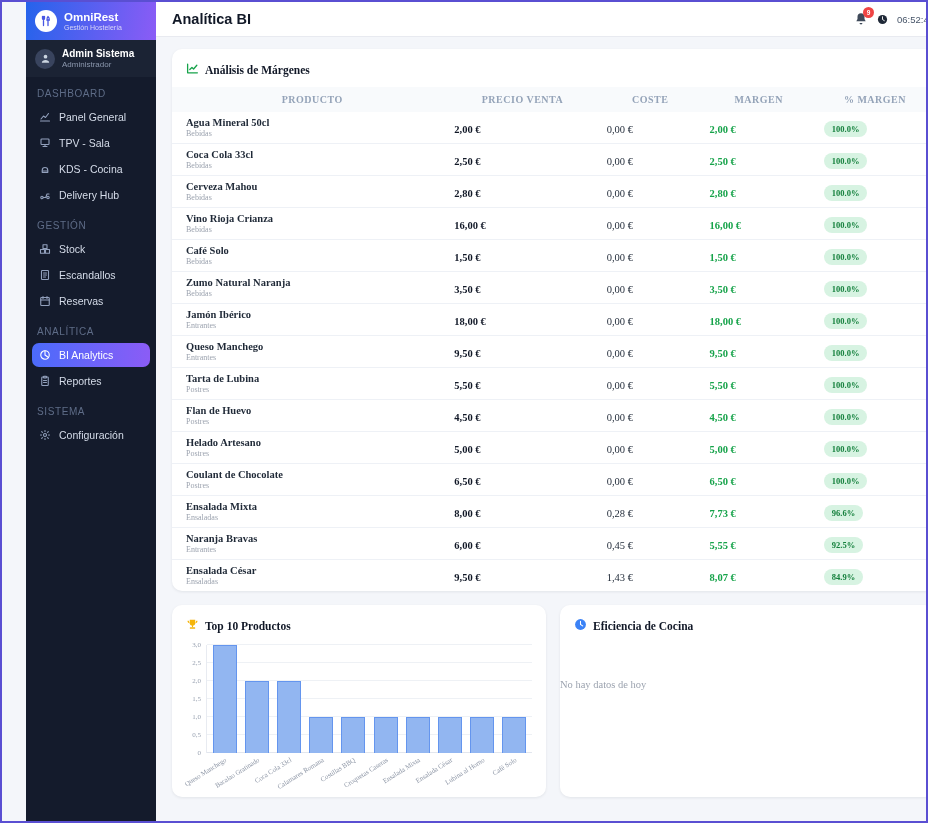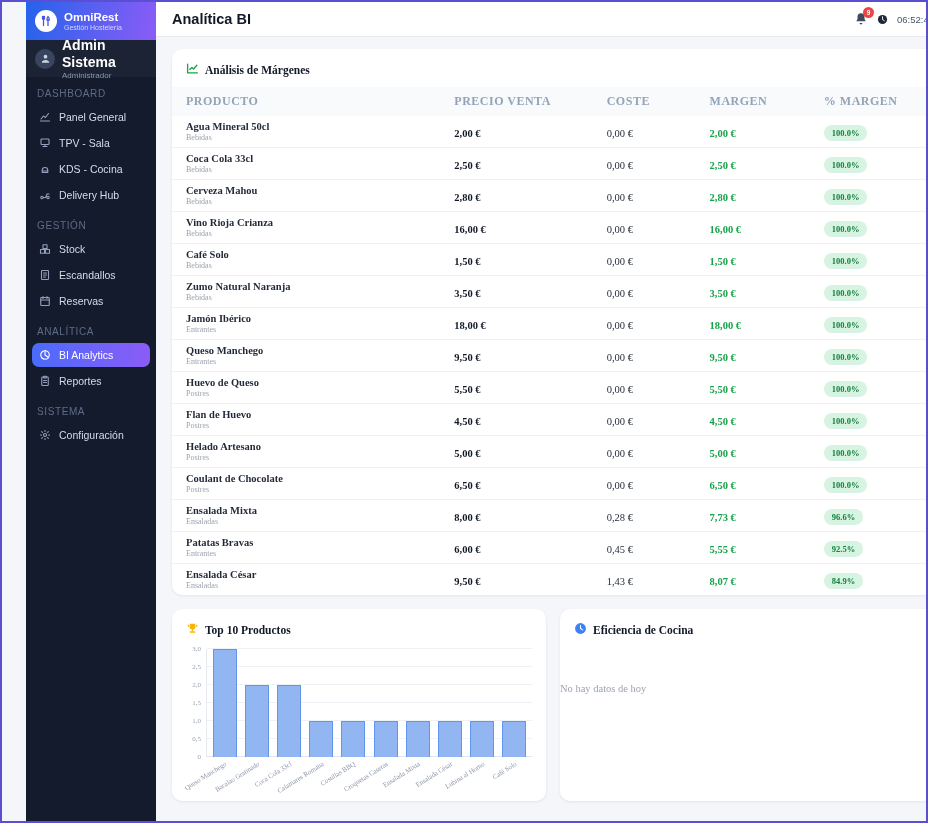--- a/index.html
+++ b/index.html
@@ -15,21 +15,21 @@
   
   .sidebar { width:130px; min-width:130px; background:#141b2c; display:flex; flex-direction:column; overflow:hidden; }
   .logo-block { display:flex; align-items:center; gap:7px; padding:8px 9px; background:linear-gradient(100deg,#2563eb 0%,#8b5cf6 100%); height:38px; }
   .logo-circle { width:22px; height:22px; min-width:22px; border-radius:50%; background:#fff; display:flex; align-items:center; justify-content:center; color:#4756e3; }
   .logo-circle svg { width:12px; height:12px; }
   .logo-name { color:#fff; font-weight:bold; font-size:11.5px; line-height:1.15; }
   .logo-tag { color:#d9d6f8; font-size:7px; }
   .user-block { display:flex; align-items:center; gap:7px; padding:8px 9px; background:#1b2334; height:37px; }
   .avatar { width:20px; height:20px; min-width:20px; border-radius:50%; background:#39445e; display:flex; align-items:center; justify-content:center; color:#cbd5e1; }
   .avatar svg { width:11px; height:11px; }
-  .user-name { color:#fff; font-weight:bold; font-size:14px; line-height:1.2; }
+  .user-name { color:#fff; font-weight:bold; font-size:10px; line-height:1.2; }
   .user-role { color:#8b97ad; font-size:8px; }
   .nav { flex:1; padding-bottom:8px; }
   .nav-label { color:#5e6c87; font-size:10px; font-weight:normal; letter-spacing:.6px; padding:11px 11px 4px; }
   .nav-item { display:flex; align-items:center; gap:8px; margin:2px 6px; padding:6px 7px; border-radius:7px; color:#d5dce9; font-size:10.5px; cursor:pointer; }
   .nav-item .nav-ico { width:12px; height:12px; min-width:12px; color:#93a1bd; display:flex; }
   .nav-item .nav-ico svg { width:12px; height:12px; }
   .nav-item.active { background:linear-gradient(90deg,#4b6bfb,#8b5cf6); color:#fff; }
   .nav-item.active .nav-ico { color:#fff; }
 
   
@@ -45,21 +45,21 @@
 
   .content { flex:1; padding:12px 16px; overflow:hidden;font-family:Liberation Serif, serif; }
   .card { background:#fff; border-radius:10px; box-shadow:0 1px 3px rgba(16,24,40,.08); }
   .card-title-row { display:flex; align-items:center; gap:6px; padding:12px 14px 8px; }
   .card-title { font-size:11.5px; font-weight:bold; color:#111827; }
   .card-title-row svg { width:13px; height:13px; }
 
   
   .margins-card { margin-bottom:14px; }
   table { width:100%; border-collapse:collapse; }
-  thead th { background:#f8fafc; color:#94a3b8; font-size:12px; font-weight:bold; letter-spacing:.5px; text-align:left; padding:7px 8px; }
+  thead th { background:#f8fafc; color:#94a3b8; font-size:10px; font-weight:bold; letter-spacing:.5px; text-align:center; padding:7px 8px; }
   thead th:first-child { padding-left:14px; }
   tbody td { border-bottom:1px solid #eef1f6; padding:5px 8px; vertical-align:middle; height:31px; }
   tbody td:first-child { padding-left:14px; }
   tbody tr:last-child td { border-bottom:none; }
   .prod-name { font-size:10.5px; font-weight:bold; color:#1f2937; }
   .prod-cat { font-size:8px; color:#9ca3af; margin-top:1px; }
   .val-price { font-size:10.5px; font-weight:bold; color:#111827; }
   .val-cost { font-size:10.5px; color:#1f2937; }
   .val-margin { font-size:10.5px; font-weight:bold; color:#16a34a; }
   .pct-badge { display:inline-block; background:#d7f3e2; color:#15803d; font-size:8.5px; font-weight:bold; padding:3px 8px; border-radius:10px; }
@@ -336,21 +336,21 @@
                   <div class="prod-name">Queso Manchego</div>
                   <div class="prod-cat">Entrantes</div>
                 </td>
                 <td><span class="val-price">9,50 €</span></td>
                 <td><span class="val-cost">0,00 €</span></td>
                 <td><span class="val-margin">9,50 €</span></td>
                 <td><span class="pct-badge">100.0%</span></td>
               </tr>
               <tr>
                 <td>
-                  <div class="prod-name">Huevo de Queso</div>
+                  <div class="prod-name">Tarta de Lubina</div>
                   <div class="prod-cat">Postres</div>
                 </td>
                 <td><span class="val-price">5,50 €</span></td>
                 <td><span class="val-cost">0,00 €</span></td>
                 <td><span class="val-margin">5,50 €</span></td>
                 <td><span class="pct-badge">100.0%</span></td>
               </tr>
               <tr>
                 <td>
                   <div class="prod-name">Flan de Huevo</div>
@@ -386,21 +386,21 @@
                   <div class="prod-name">Ensalada Mixta</div>
                   <div class="prod-cat">Ensaladas</div>
                 </td>
                 <td><span class="val-price">8,00 €</span></td>
                 <td><span class="val-cost">0,28 €</span></td>
                 <td><span class="val-margin">7,73 €</span></td>
                 <td><span class="pct-badge">96.6%</span></td>
               </tr>
               <tr>
                 <td>
-                  <div class="prod-name">Patatas Bravas</div>
+                  <div class="prod-name">Naranja Bravas</div>
                   <div class="prod-cat">Entrantes</div>
                 </td>
                 <td><span class="val-price">6,00 €</span></td>
                 <td><span class="val-cost">0,45 €</span></td>
                 <td><span class="val-margin">5,55 €</span></td>
                 <td><span class="pct-badge">92.5%</span></td>
               </tr>
               <tr>
                 <td>
                   <div class="prod-name">Ensalada César</div>

